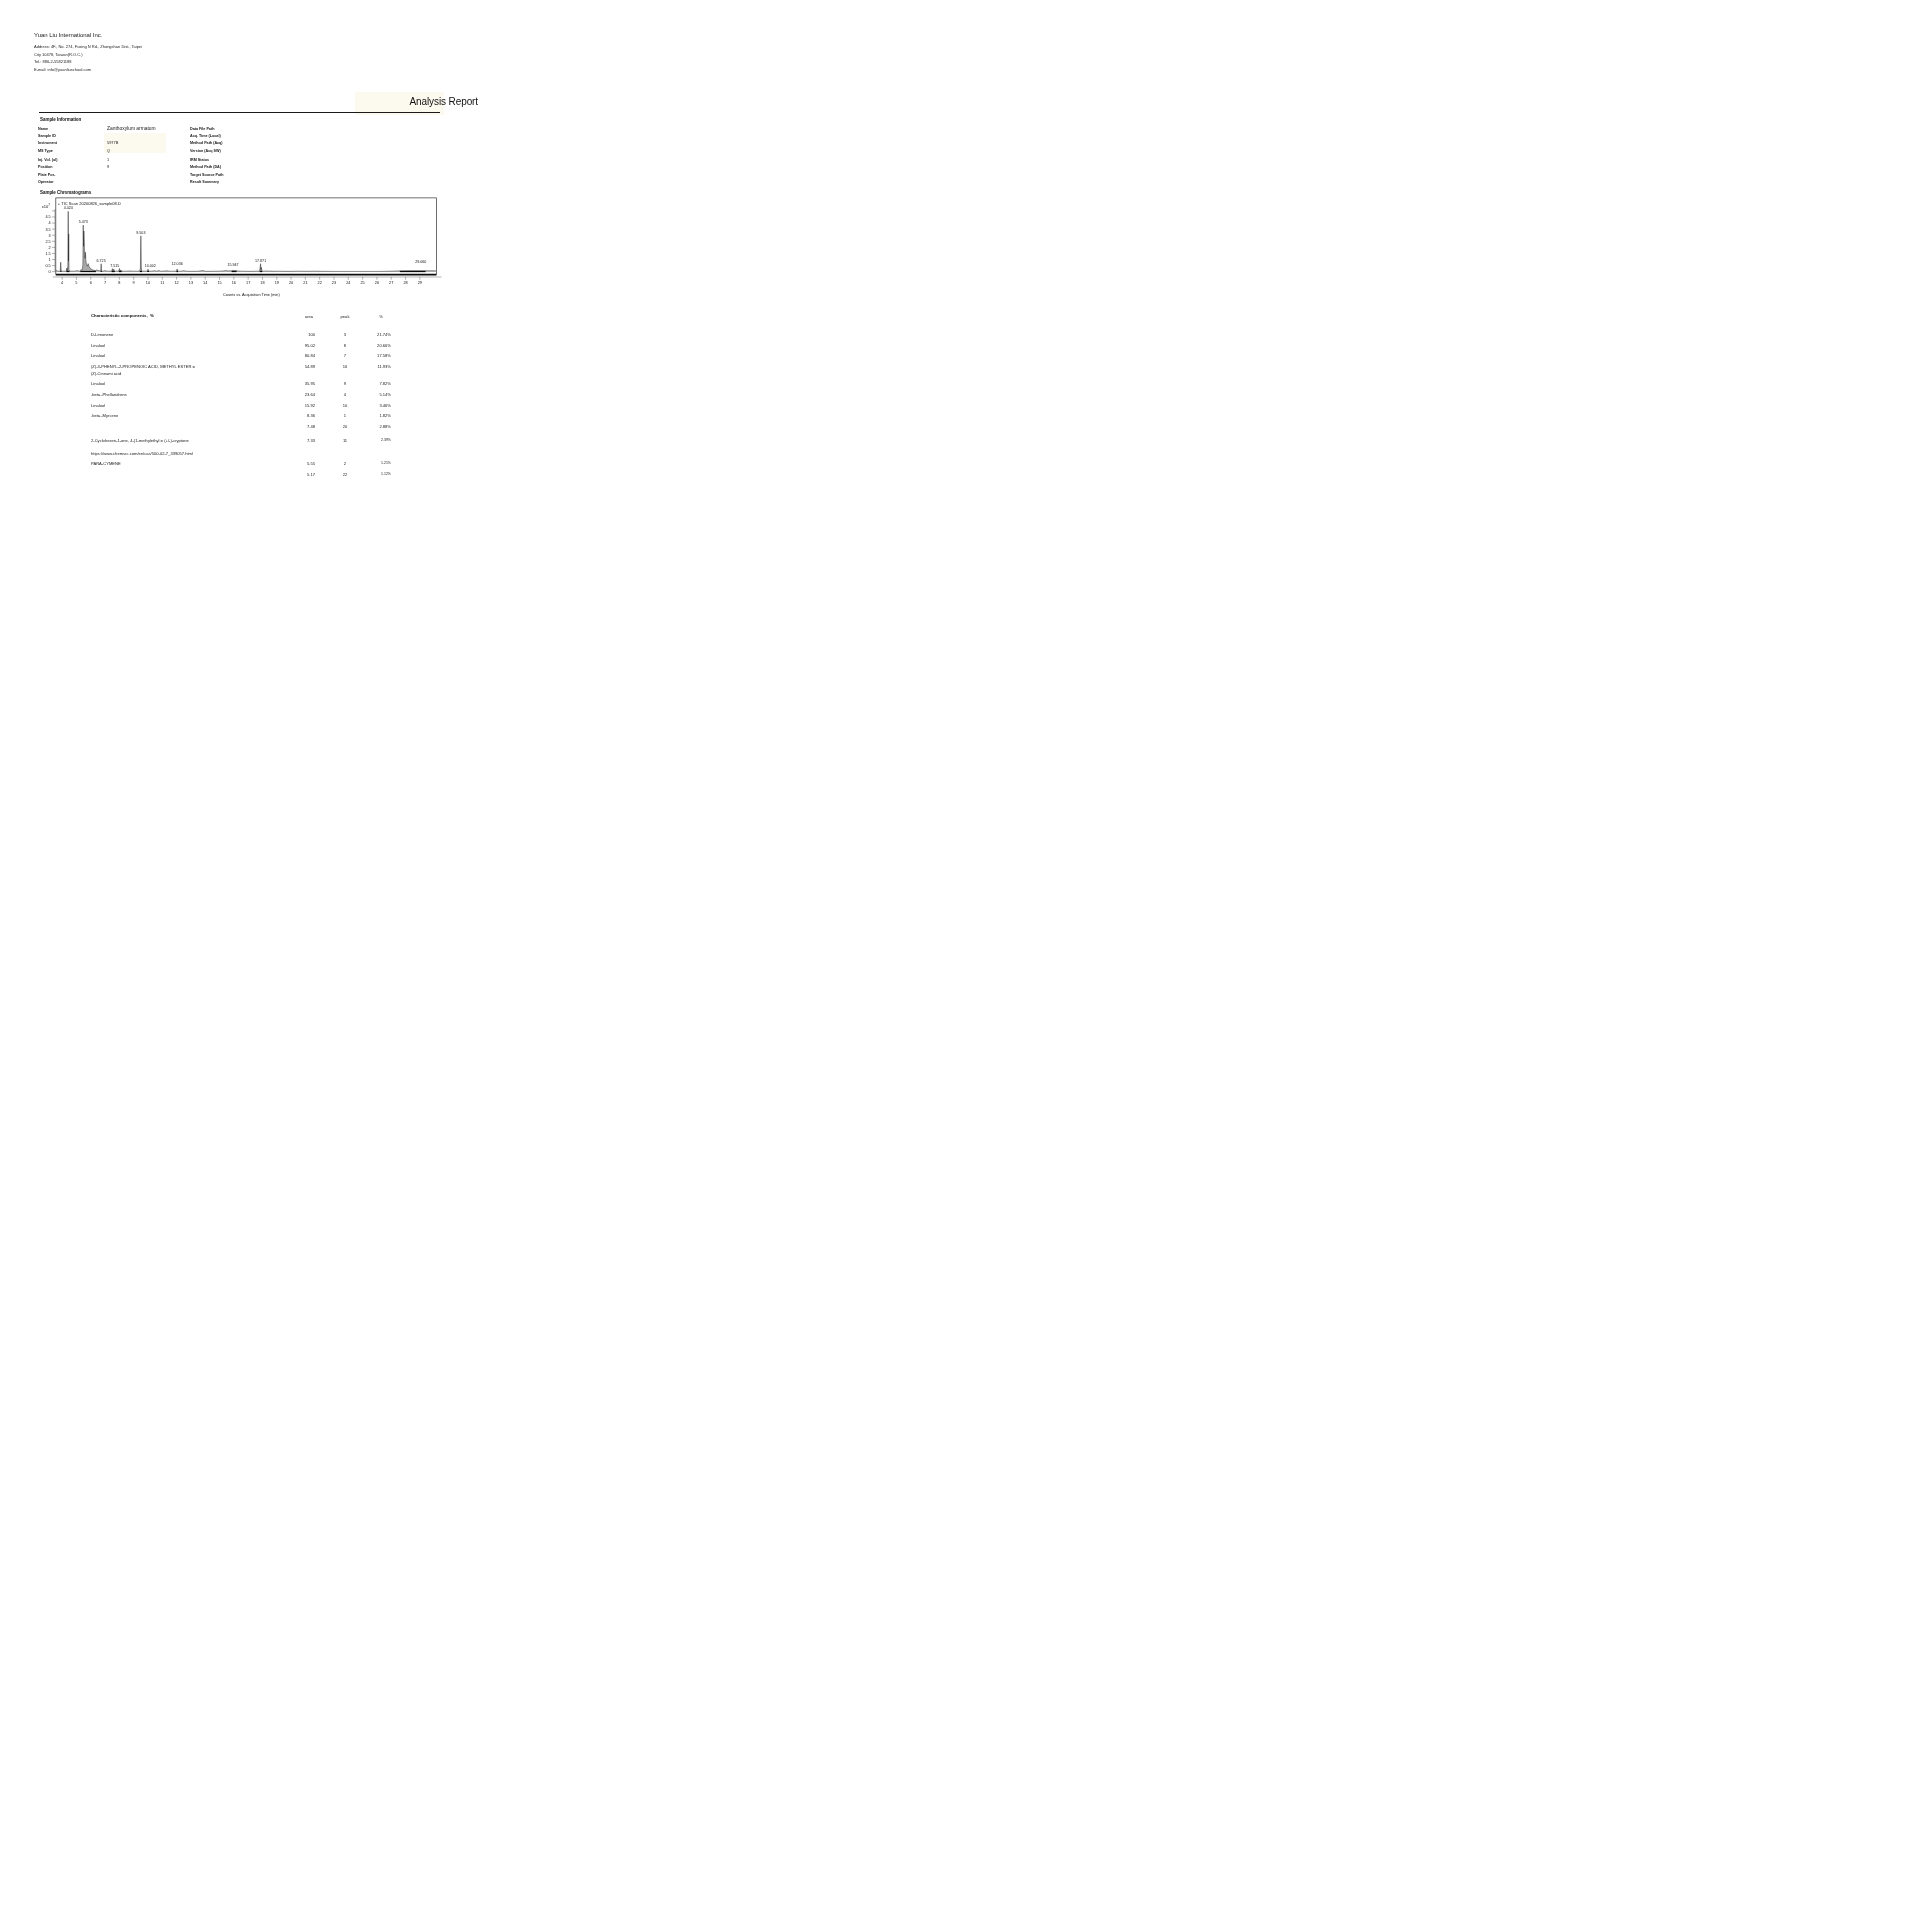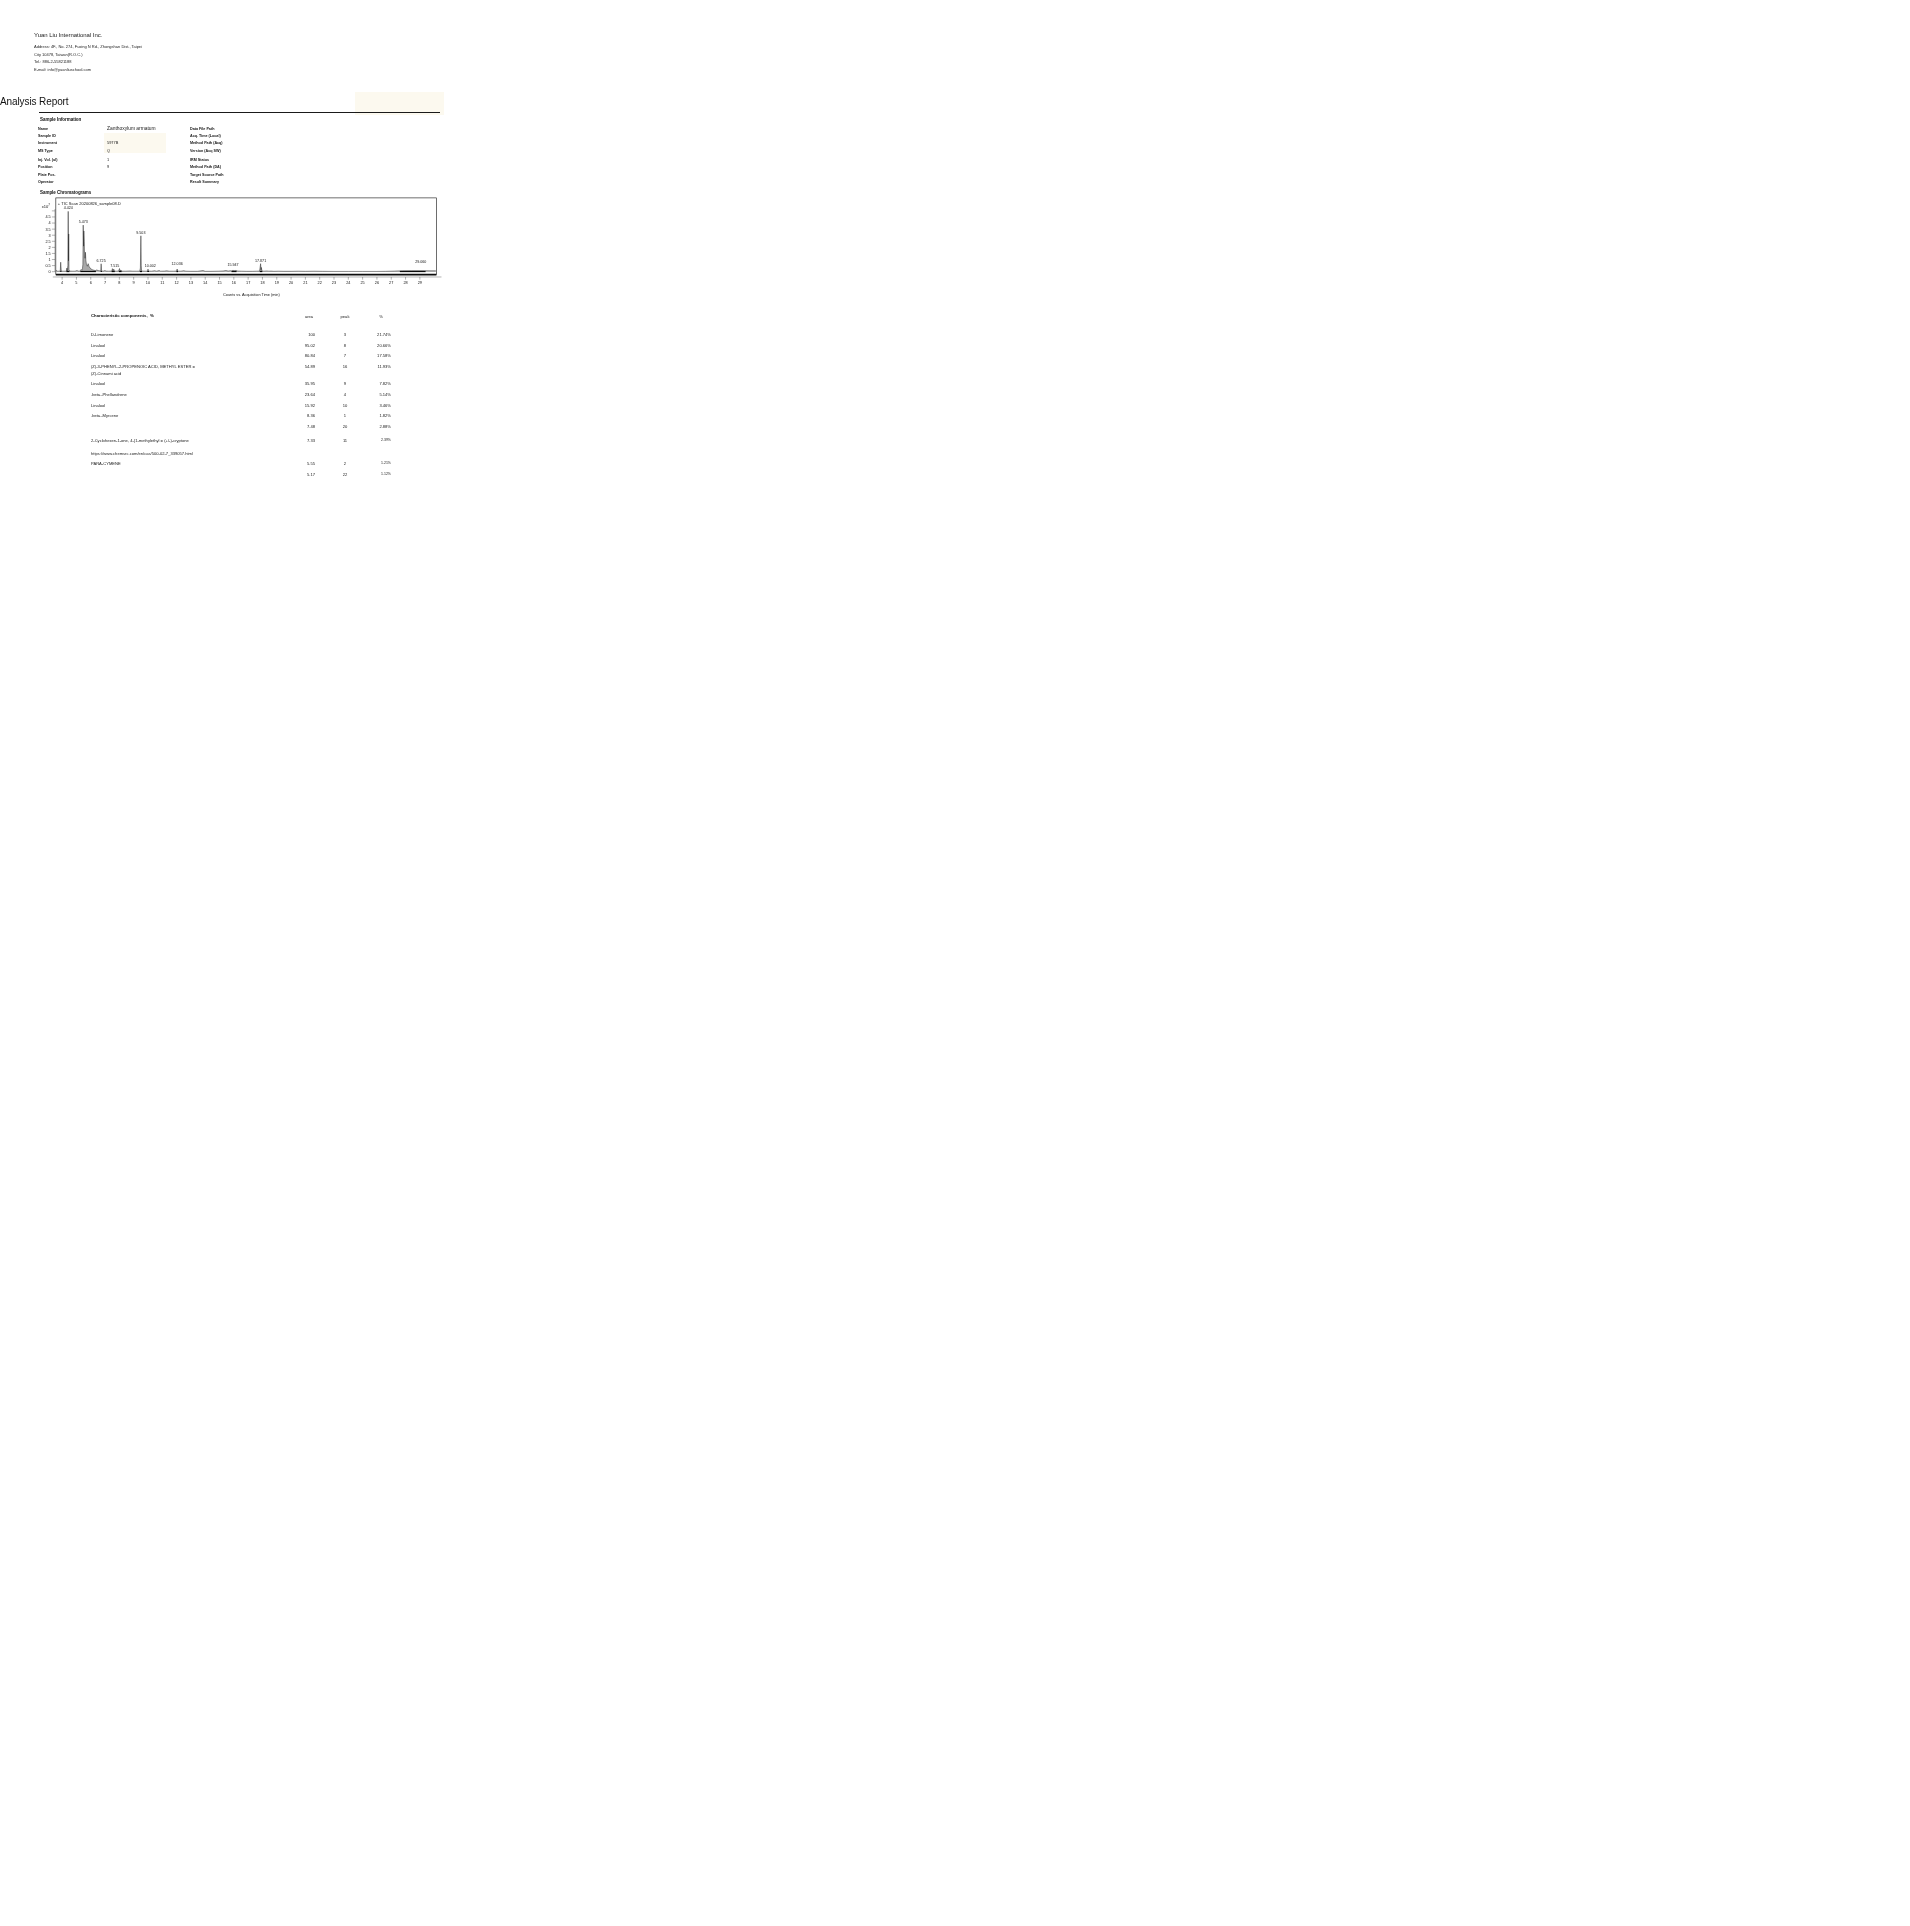--- a/index.html
+++ b/index.html
@@ -10,21 +10,21 @@
     background:#ffffff;
     font-family:"Liberation Sans","DejaVu Sans",sans-serif;
     color:#161616;
     overflow:hidden;
   }
   .abs{position:absolute;}
   
   #company-name{left:34px;top:32px;font-size:6px;letter-spacing:-0.04px;color:#1c1c1c;}
   #company-lines{left:34px;top:43px;font-size:4px;line-height:7.5px;color:#242424;}
   
-  #report-title{left:0;top:96px;width:478px;text-align:left;font-size:10px;letter-spacing:-0.1px;color:#121212;}
+  #report-title{left:0;top:96px;width:478px;text-align:right;font-size:10px;letter-spacing:-0.1px;color:#121212;}
   #title-rule{left:39px;top:112px;width:401px;height:1px;background:#1a1a1a;}
   .tint{background:#fcf9ef;z-index:0;}
   
   .section-heading{font-size:4.5px;font-weight:bold;color:#111;letter-spacing:-0.04px;}
   #si-heading{left:40px;top:117px;}
   #sc-heading{left:40px;top:190px;}
   
   #si-left{left:38px;top:124px;width:150px;}
   #si-right{left:190px;top:124px;width:116px;}
   .si-row{height:7.2px;position:relative;white-space:nowrap;}

